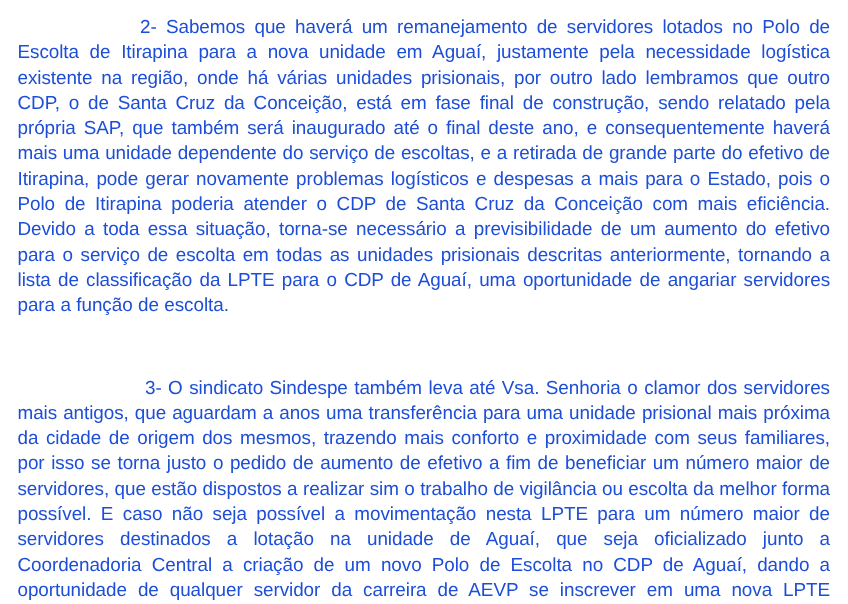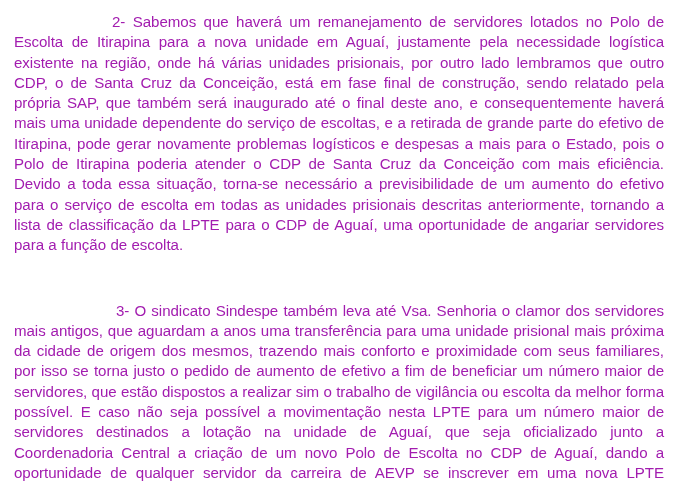--- a/index.html
+++ b/index.html
@@ -22,21 +22,21 @@
     background: #ffffff;
     position: relative;
   }
   .para {
     font-size: 15.1px;
     line-height: 20.3px;
     text-align: justify;
     text-justify: inter-word;
     letter-spacing: -0.05px;
     word-spacing: 0.2px;
-    color: #a21caf;
+    color: #1d4ed8;
     margin: 0;
   }
   .para .indent {
     display: inline-block;
     width: 98px;
   }
   #para-2 {
     margin-top: 4px;
   }
   #para-3 {

